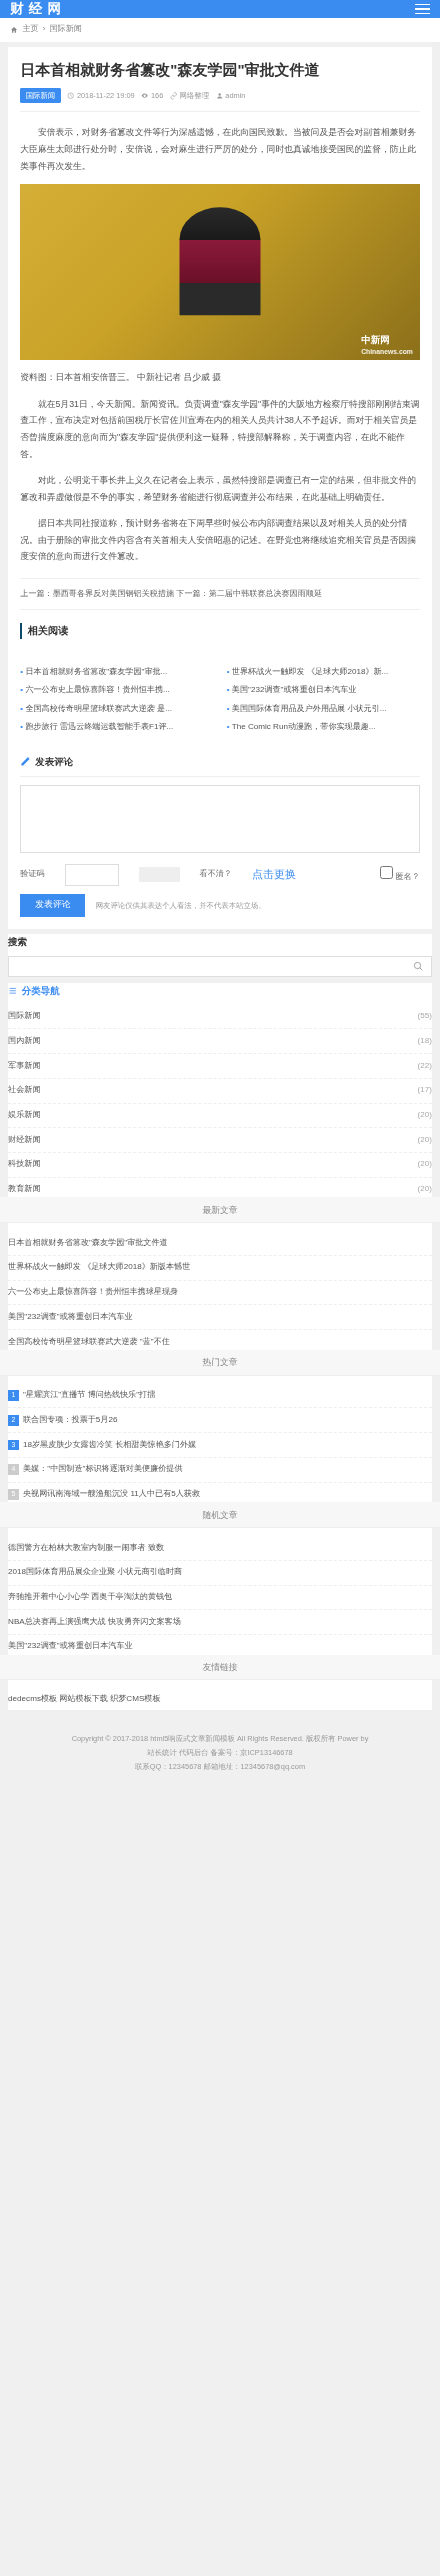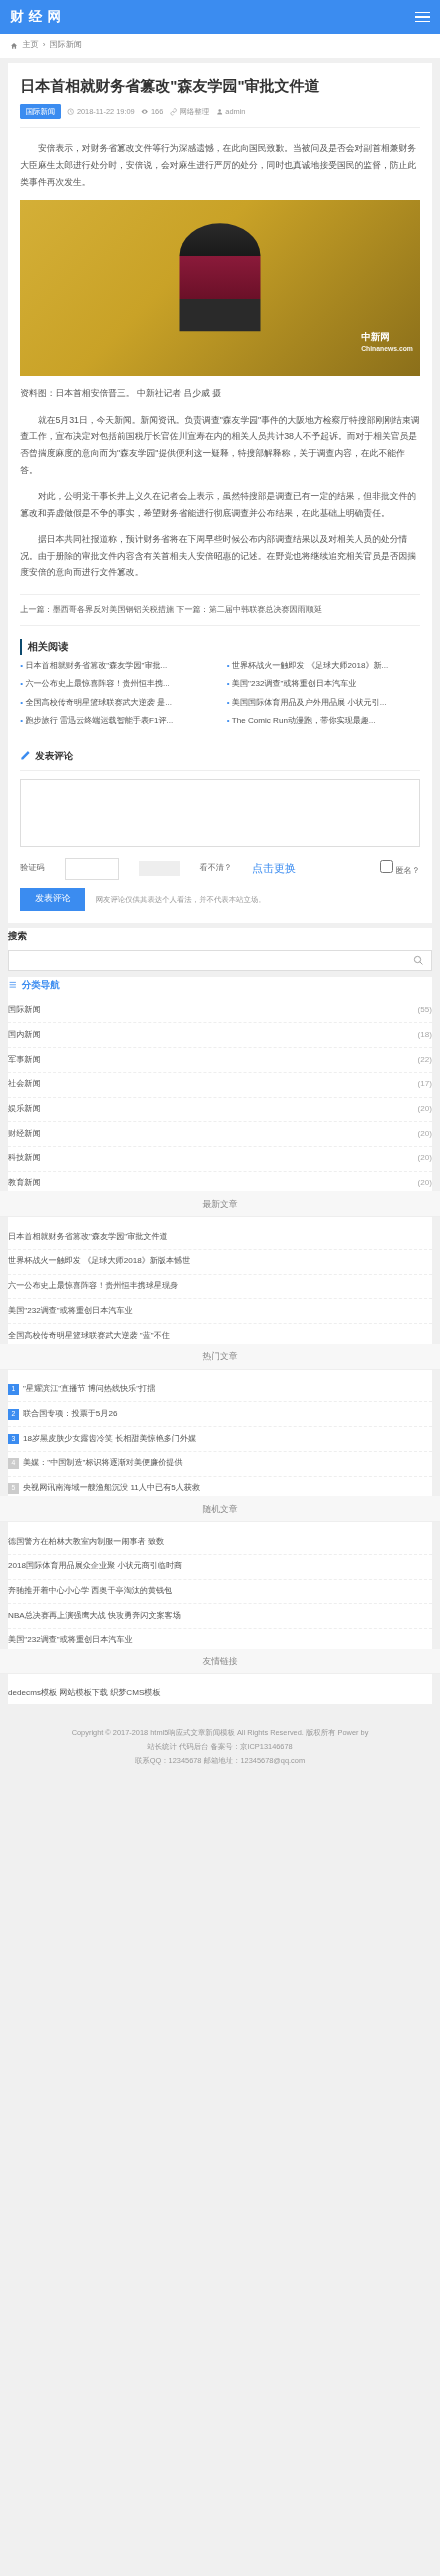--- a/index.html
+++ b/index.html
@@ -1,36 +1,36 @@
 <!DOCTYPE html>
 <html style="font-size:10.8px"><head>
 <meta charset="utf-8">
 <style>
 *{margin:0;padding:0;box-sizing:border-box}
 body{font-family:"Microsoft YaHei",Arial,sans-serif;background:#f0f0f0;color:#333;font-size:8.8px;line-height:1.6}
 a{color:#3b8cf0;text-decoration:none}
-.header{background:#3b8cf0;color:#fff;height:34px;display:flex;align-items:center;justify-content:space-between;padding:0 10.2px}
+.header{background:#3b8cf0;color:#fff;height:18px;display:flex;align-items:center;justify-content:space-between;padding:0 10.2px}
 .header .logo{font-size:13.5px;font-weight:bold;letter-spacing:0.7px}
 .header .menu-icon{cursor:pointer}
 .header .menu-icon span{display:block;width:15px;height:1.4px;background:#fff;margin:3.4px 0}
 .breadcrumb{background:#fff;padding:5.4px 10.2px;font-size:8.1px;color:#888;display:flex;align-items:center;gap:4.1px}
 .breadcrumb .home-icon{width:8.1px;height:8.1px;fill:#888}
 .main{background:#fff;margin:5.4px 8.1px;padding:12.2px}
 .article-title{font-size:15px;font-weight:bold;line-height:1.4;margin-bottom:8.1px}
 .article-meta{color:#999;font-size:7.4px;display:flex;flex-wrap:wrap;gap:6.8px;align-items:center;margin-bottom:12.2px;border-bottom:0.7px solid #eee;padding-bottom:8.1px}
 .article-meta .cat{background:#3b8cf0;color:#fff;padding:1.4px 5.4px;border-radius:1.4px}
 .article-meta .icon{width:7.4px;height:7.4px;fill:#999;vertical-align:middle}
 .article-content p{margin-bottom:9.5px;text-indent:2em;font-size:8.8px;line-height:1.9;color:#555}
 .article-image{width:100%;height:176px;background:linear-gradient(135deg,#d4af37 0%,#c9a227 40%,#8b6f1a 100%);margin:9.5px 0;position:relative;overflow:hidden}
 .article-image::before{content:"";position:absolute;left:50%;top:50%;transform:translate(-50%,-60%);width:81px;height:108px;background:linear-gradient(#2a2a2a 0%,#1a1a1a 30%,#8b1a3a 30%,#6b1028 70%,#2a2a2a 70%);border-radius:50% 50% 0 0/30% 30% 0 0}
-.article-image .watermark{position:absolute;right:6.8px;bottom:21px;color:#fff;font-size:9.5px;font-weight:bold}
+.article-image .watermark{position:absolute;right:6.8px;bottom:2px;color:#fff;font-size:9.5px;font-weight:bold}
 .article-image .watermark .cn{font-size:6.8px;opacity:.9;display:block}
 .prev-next{font-size:8.1px;color:#666;margin:13.5px 0;border-top:0.7px solid #eee;border-bottom:0.7px solid #eee;padding:8.1px 0}
 .section{margin-top:13.5px}
-.section-title{font-size:10.2px;font-weight:bold;border-left:2px solid #0c4a6e;padding-left:5.4px;margin-bottom:2px}
+.section-title{font-size:10.2px;font-weight:bold;border-left:2px solid #0c4a6e;padding-left:5.4px;margin-bottom:24px}
 .related-row{display:flex;gap:13.5px}
 .related-row>div{flex:1;overflow:hidden;white-space:nowrap;text-overflow:ellipsis;font-size:8.1px;padding:2.7px 0;color:#555}
 .related-row>div::before{content:"• ";color:#3b8cf0}
 .comment-section{margin-top:17px}
 .comment-head{display:flex;align-items:center;gap:4.1px;font-size:9.5px;font-weight:bold;border-bottom:0.7px solid #eee;padding-bottom:6.8px}
 .comment-head svg{width:10.8px;height:10.8px;fill:#3b8cf0}
 .comment-textarea{width:100%;height:68px;border:0.7px solid #ddd;margin-top:8.1px;padding:5.4px;font-family:inherit;resize:none}
 .comment-row{display:flex;align-items:center;gap:20px;margin-top:6.8px;font-size:8.1px;color:#666}
 .comment-row input[type=text]{border:0.7px solid #ddd;padding:2.7px 4.1px;width:54px}
 .comment-row a{color:#3b8cf0;font-size:11px}

